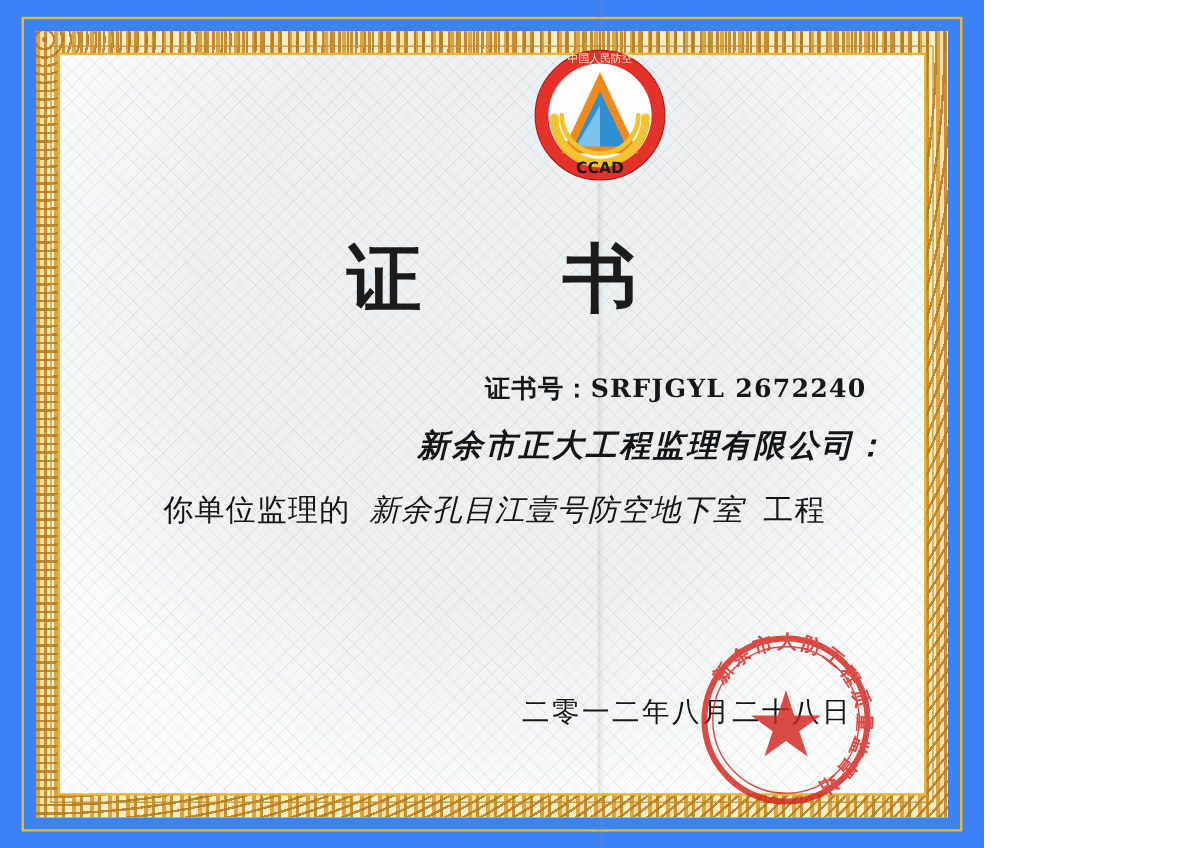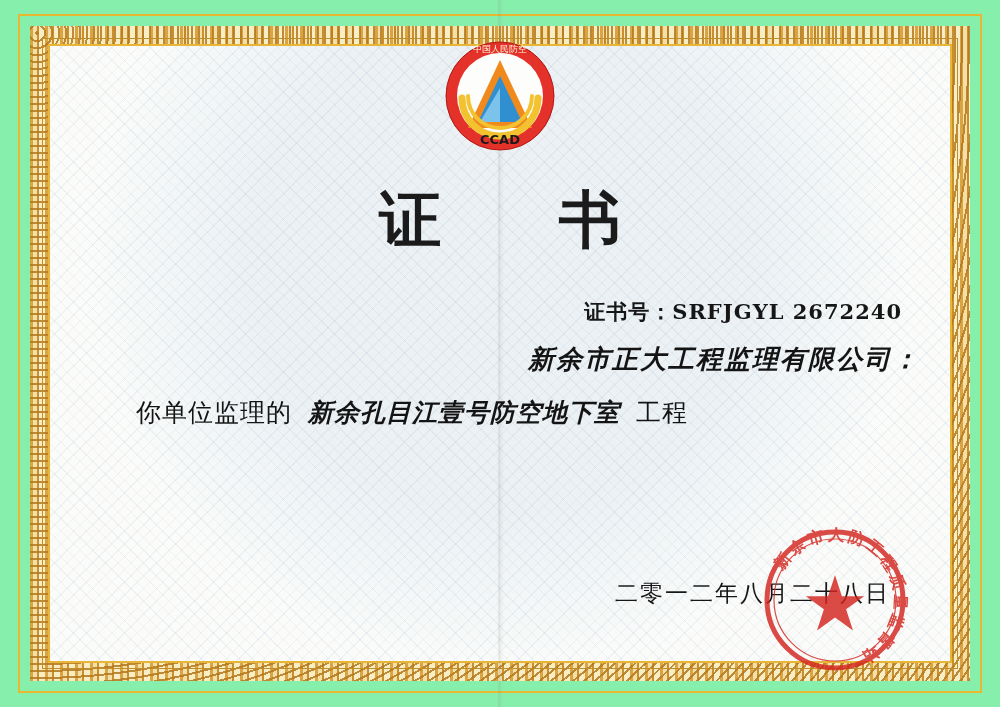--- a/index.html
+++ b/index.html
@@ -10,23 +10,23 @@
   body {
     width: 1000px;
     height: 707px;
     font-family: "DejaVu Sans", "Liberation Sans", sans-serif;
     overflow: hidden;
   }
 
   
   .certificate {
     position: relative;
-    width: 1000px;
+    width: 820px;
     height: 707px;
-    background: #86efac;
+    background: #3b82f6;
     box-sizing: border-box;
   }
 
   
   .frame-outer {
     position: absolute;
     left: 18px;
     top: 14px;
     right: 18px;
     bottom: 14px;
@@ -135,21 +135,21 @@
   }
 
   .title {
     text-align: center;
     font-family: "DejaVu Serif", "Liberation Serif", serif;
     font-weight: bold;
     font-size: 62px;
     letter-spacing: 48px;
     text-indent: 48px;
     color: #1b1b1b;
-    margin-top: 18px;
+    margin-top: 30px;
   }
 
   .cert-no {
     margin-top: 36px;
     text-align: right;
     padding-right: 18px;
     font-family: "DejaVu Serif", "Liberation Serif", serif;
     font-size: 21px;
     font-weight: bold;
     color: #161616;
@@ -172,21 +172,21 @@
     margin-top: 18px;
     font-family: "DejaVu Serif", "Liberation Serif", serif;
     font-size: 25px;
     color: #141414;
     letter-spacing: 1px;
     line-height: 1.45;
   }
   .body-line.indent { padding-left: 56px; }
 
   .proj-name {
-    font-weight: bold;
+    font-weight: normal;
     font-style: italic;
     padding: 0 16px;
   }
 
   .sign-area {
     position: absolute;
     right: 10px;
     bottom: 22px;
     width: 420px;
     height: 150px;

